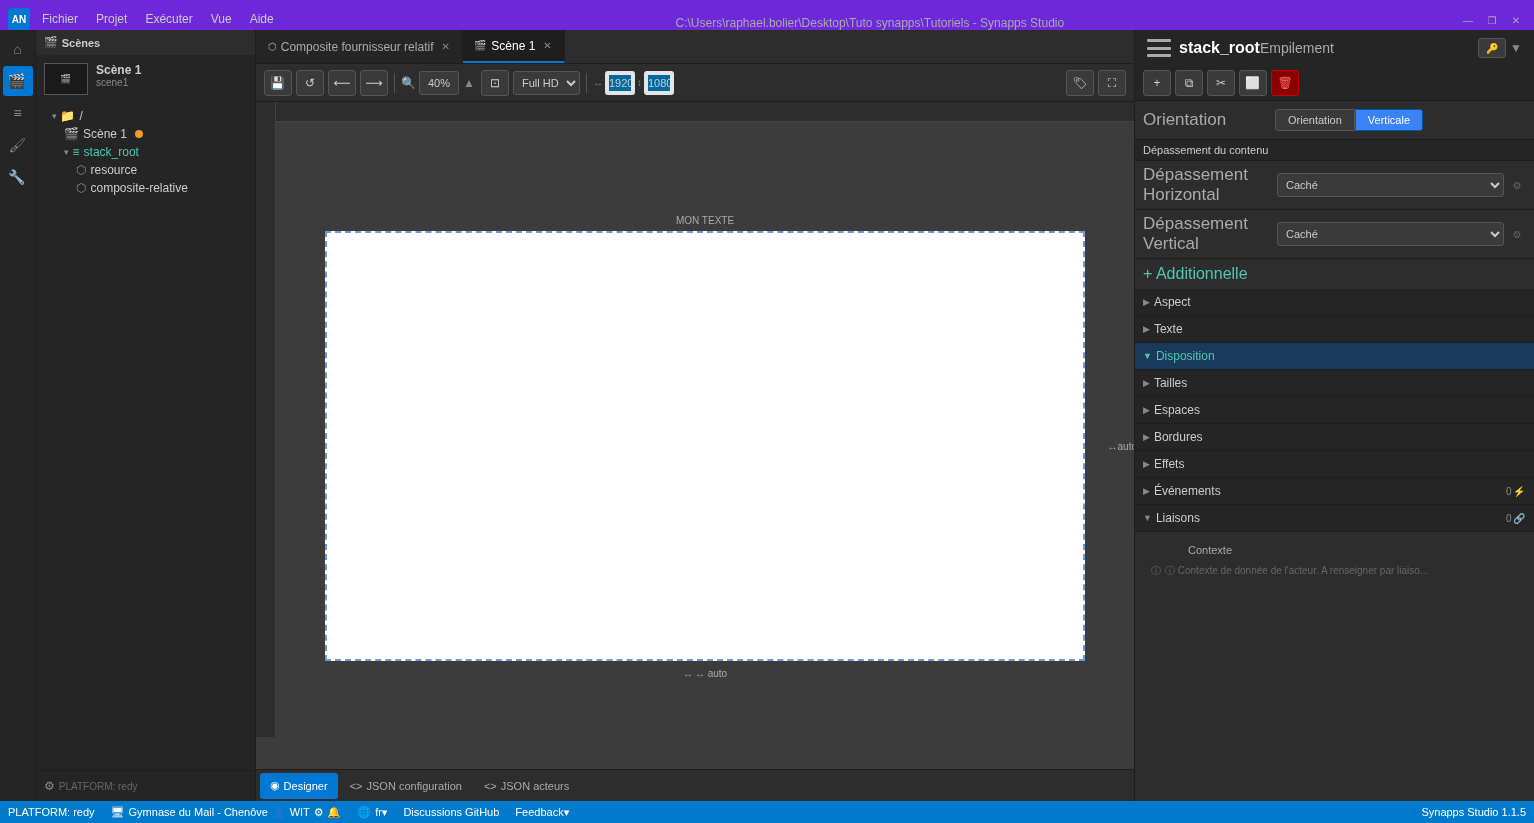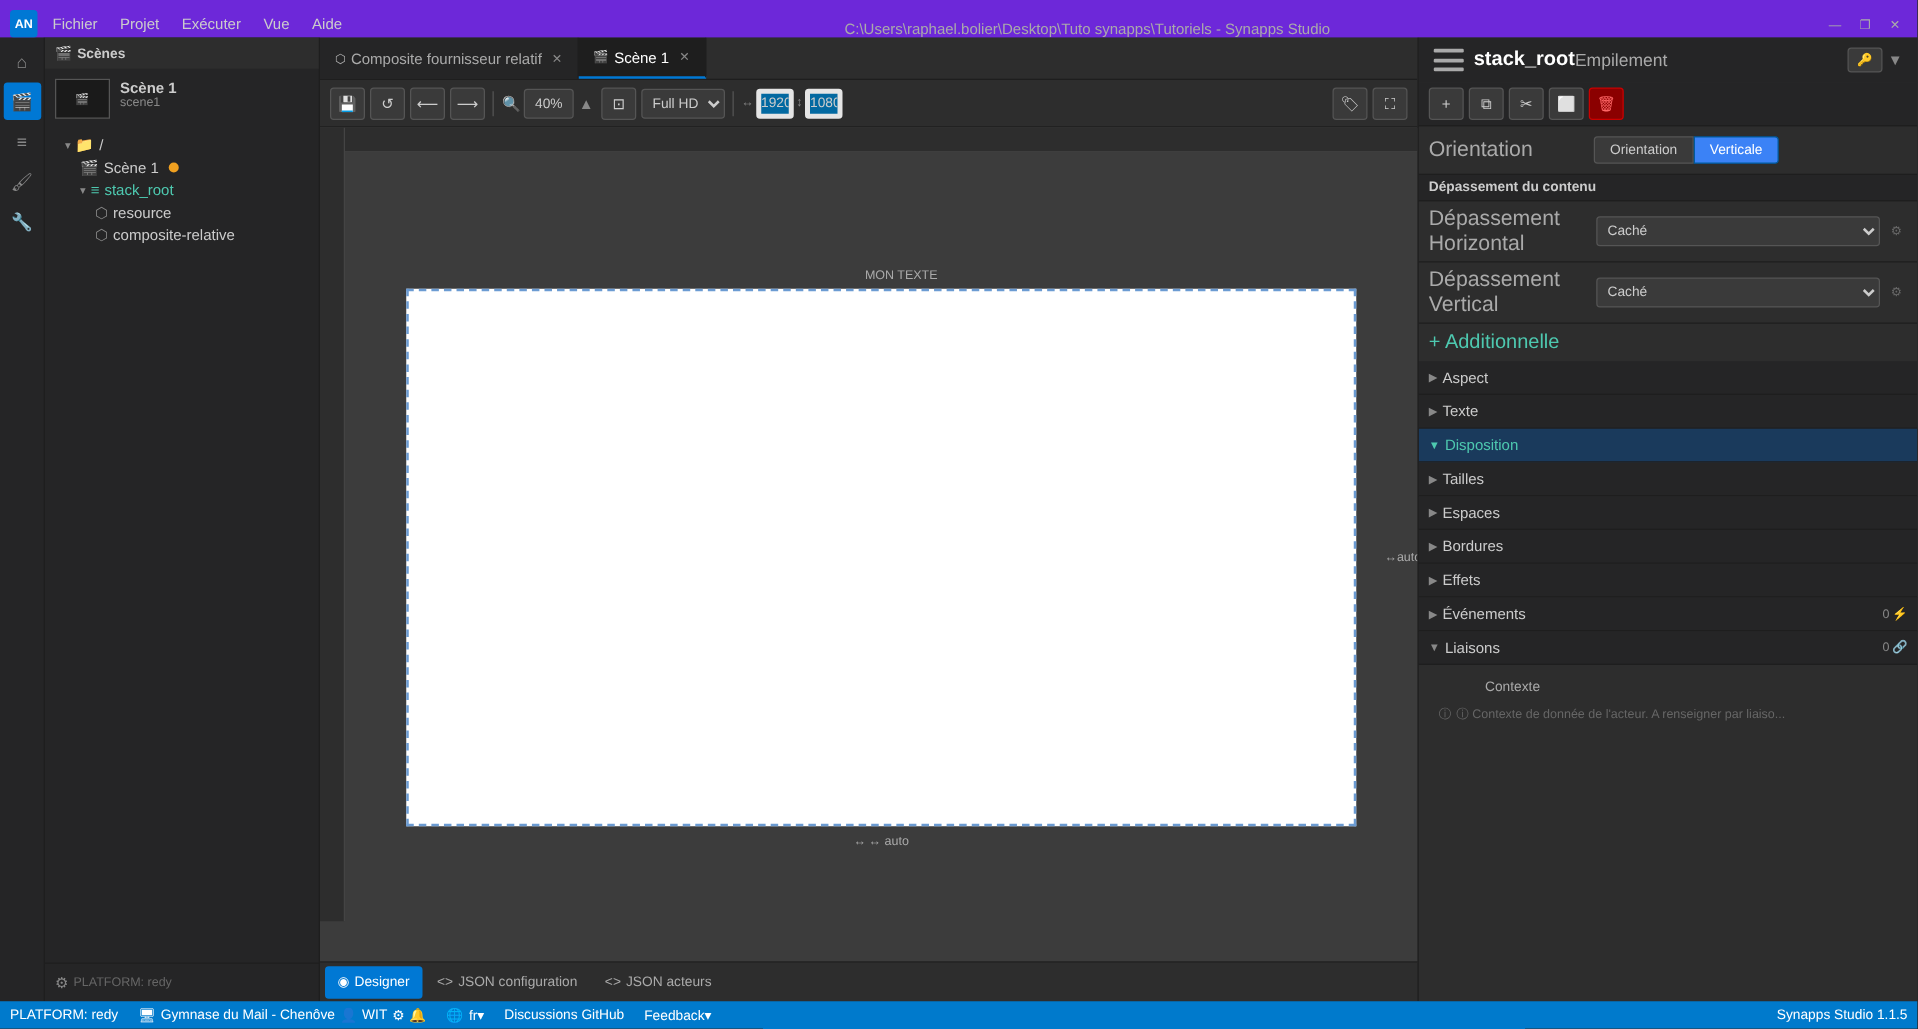--- a/index.html
+++ b/index.html
@@ -68,21 +68,21 @@
     .toolbar-select { background: #3a3a3a; border: 1px solid #555; border-radius: 3px; color: #ccc; font-size: 11px; padding: 2px 4px; height: 24px; cursor: pointer; }
     .toolbar-spacer { flex: 1; }
     .dims-group { display: flex; align-items: center; gap: 2px; }
     .dim-input { width: 30px; height: 24px; background: #0369a1; border: 4px solid #e5e5e5; border-radius: 3px; color: #ccc; text-align: center; font-size: 11px; }
     .dim-sep { color: #888; font-size: 10px; }
 
     
     .canvas-area { flex: 1; background: #3c3c3c; overflow: hidden; position: relative; display: flex; align-items: center; justify-content: center; }
     .canvas-frame { background: white; position: relative; }
     .canvas-border { border: 2px dashed #6b9bd2; }
-    .canvas-label-top { position: absolute; top: -16px; left: 50%; transform: translateX(-50%); font-size: 10px; color: #aaa; white-space: nowrap; margin-left: 16px; }
+    .canvas-label-top { position: absolute; top: -16px; left: 50%; transform: translateX(-50%); font-size: 10px; color: #aaa; white-space: nowrap; }
     .canvas-label-bottom { position: absolute; bottom: -18px; left: 50%; transform: translateX(-50%); font-size: 10px; color: #aaa; white-space: nowrap; display: flex; align-items: center; gap: 2px; }
     .canvas-label-right { position: absolute; right: -40px; top: 50%; transform: translateY(-50%); font-size: 10px; color: #aaa; white-space: nowrap; display: flex; align-items: center; gap: 2px; }
 
     
     .bottom-tabs { display: flex; align-items: center; background: #2d2d2d; border-top: 1px solid #1e1e1e; height: 32px; flex-shrink: 0; padding: 0 4px; gap: 2px; }
     .bottom-tab { display: flex; align-items: center; gap: 4px; padding: 0 10px; height: 26px; cursor: pointer; font-size: 11px; color: #aaa; border-radius: 3px; }
     .bottom-tab.active { background: #0078d4; color: #fff; }
 
     
     .status-bar { height: 22px; background: #007acc; display: flex; align-items: center; padding: 0 8px; gap: 16px; flex-shrink: 0; }
@@ -327,21 +327,21 @@
     </div>
 
     <div class="prop-row">
       <span class="prop-label">Orientation</span>
       <div class="orient-group">
         <button class="orient-btn">Orientation</button>
         <button class="orient-btn active">Verticale</button>
       </div>
     </div>
 
-    <div style="padding:4px 8px;font-size:11px;color:#ccc;font-weight:700;background:#252526;border-bottom:1px solid #1e1e1e">Dépassement du contenu</div>
+    <div style="padding:4px 8px;font-size:11px;color:#ccc;font-weight:400;background:#252526;border-bottom:1px solid #1e1e1e">Dépassement du contenu</div>
 
     <div class="prop-row">
       <div class="prop-label" style="width:130px;">
         <span>Dépassement Horizontal</span>
       </div>
       <div class="prop-value">
         <select class="prop-select">
           <option>Caché</option>
           <option>Visible</option>
           <option>Auto</option>

